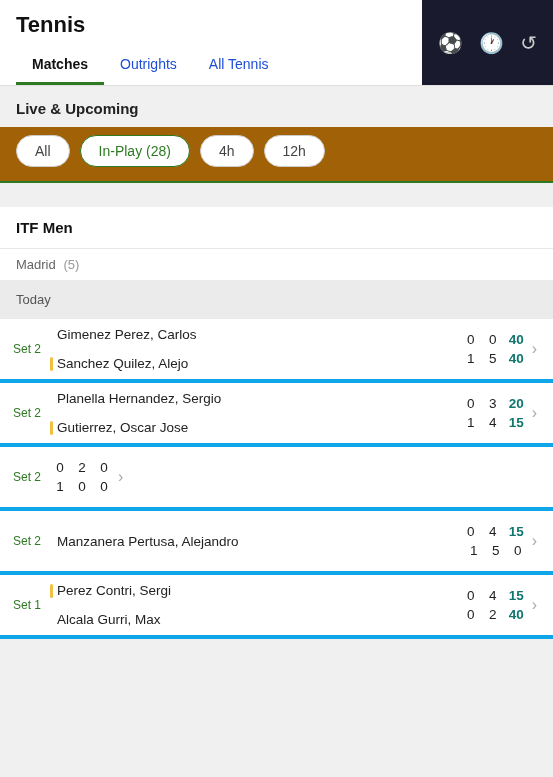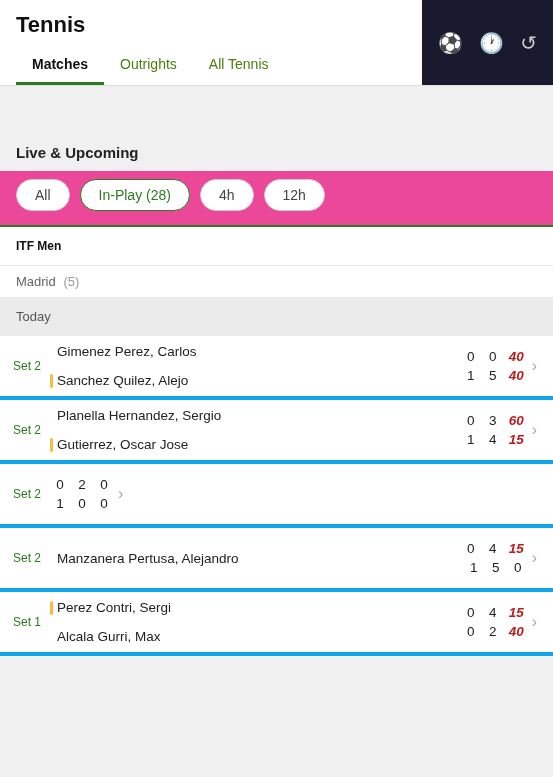--- a/index.html
+++ b/index.html
@@ -29,21 +29,21 @@
       color: #111;
       padding-bottom: 8px;
     }
     .header-tabs {
       display: flex;
       gap: 0;
     }
     .header-tab {
       padding: 10px 16px;
       font-size: 14px;
-      color: #4d7c0f;
+      color: #1d4ed8;
       cursor: pointer;
       border-bottom: 3px solid transparent;
       white-space: nowrap;
     }
     .header-tab.active {
       color: #111;
       font-weight: bold;
       border-bottom: 3px solid #2d7a22;
     }
     .header-icons {
@@ -61,29 +61,28 @@
       cursor: pointer;
     }
 
     
     .section-title {
       padding: 14px 16px 10px 16px;
       font-size: 15px;
       font-weight: bold;
       color: #222;
       background: #f0f0f0;
-      margin-top: 44px;
     }
 
     
     .filter-bar {
       display: flex;
       gap: 10px;
       padding: 8px 16px 14px 16px;
-      background: #ec4899;
+      background: #a16207;
     }
     .pill {
       border: 1.5px solid #ccc;
       border-radius: 20px;
       padding: 7px 18px;
       font-size: 14px;
       color: #444;
       background: #fff;
       cursor: pointer;
       white-space: nowrap;
@@ -101,25 +100,26 @@
       margin: 0 0 0 0;
     }
 
     
     .competition-block {
       background: #fff;
       margin-bottom: 0;
     }
     .competition-header {
       padding: 12px 16px;
-      font-size: 12px;
+      font-size: 15px;
       font-weight: bold;
       color: #111;
       background: #fff;
       border-bottom: 1px solid #e8e8e8;
+      margin-top: 24px;
     }
     .sub-header {
       padding: 8px 16px;
       font-size: 13px;
       color: #666;
       background: #fff;
     }
     .sub-header .count {
       color: #999;
       margin-left: 4px;
@@ -187,23 +187,22 @@
       gap: 10px;
       align-items: center;
     }
     .score-val {
       font-size: 13.5px;
       color: #222;
       min-width: 12px;
       text-align: center;
     }
     .score-val.green {
-      color: #b91c1c;
-      font-weight: bold;
-      font-style: italic;
+      color: #0f766e;
+      font-weight: bold;
     }
 
     
     .chevron {
       color: #aaa;
       font-size: 16px;
       margin-left: 8px;
       flex-shrink: 0;
     }
   </style>
@@ -279,21 +278,21 @@
           </div>
           <div class="player-row">
             <div class="player-indicator"></div>
             <span class="player-name">Gutierrez, Oscar Jose</span>
           </div>
         </div>
         <div class="match-scores">
           <div class="score-row">
             <span class="score-val">0</span>
             <span class="score-val">3</span>
-            <span class="score-val green">60</span>
+            <span class="score-val green">20</span>
           </div>
           <div class="score-row">
             <span class="score-val">1</span>
             <span class="score-val">4</span>
             <span class="score-val green">15</span>
           </div>
         </div>
         <span class="chevron">›</span>
       </div>
       <div class="match-row">

